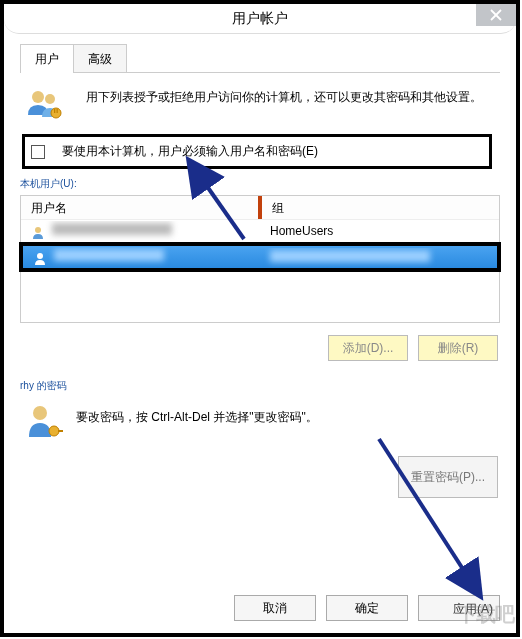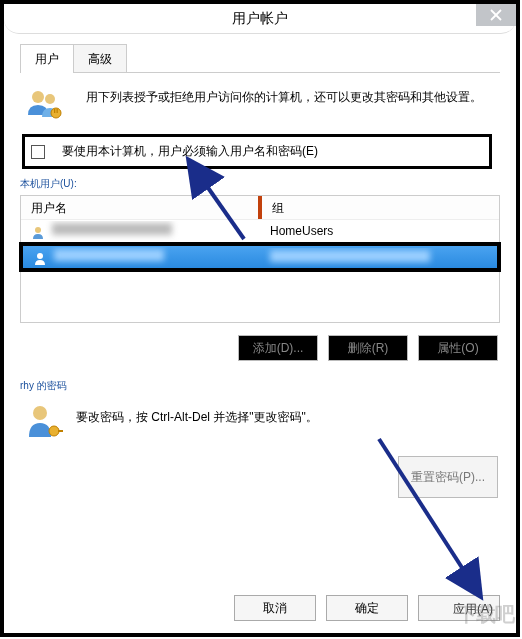--- a/index.html
+++ b/index.html
@@ -33,21 +33,21 @@
     .lv-col:last-child { border-right: none; }
     .lv-row { display: flex; height: 22px; align-items: center; }
     .lv-cell { flex: 1; padding: 2px 10px; font-size: 12px; white-space: nowrap; overflow: hidden; }
     .lv-icon { display: inline-block; width: 14px; height: 14px; margin-right: 4px; vertical-align: middle; }
     .row-selected-box { border: 4px solid #000; margin: 0 -2px; }
     .row-selected { background: linear-gradient(#4aa3f0, #2a8ae0); color: #fff; }
     .blur-gray { filter: blur(3px); color: #888; }
     .blur-sel { filter: blur(3px); }
 
     .btn-row { display: flex; justify-content: flex-end; gap: 10px; margin-top: 12px; margin-right: 2px; }
-    .btn { min-width: 80px; height: 26px; border: 1px solid #bbb; background: #000000; color: #888; padding: 0 12px; font-size: 12px; cursor: pointer; }
+    .btn { min-width: 80px; height: 26px; border: 1px solid #bbb; background: #fef9c3; color: #888; padding: 0 12px; font-size: 12px; cursor: pointer; }
 
     .pw-section { margin-top: 18px; }
     .pw-desc { display: flex; gap: 12px; margin-top: 10px; margin-left: 6px; }
     .pw-text { line-height: 1.7; padding-top: 4px; }
     .pw-btn-row { display: flex; justify-content: flex-end; margin-top: 12px; margin-right: 2px; }
     .pw-btn { min-width: 100px; height: 42px; border: 1px solid #bbb; background: #f4f4f4; color: #777; padding: 0 12px; font-size: 12px; }
 
     .dialog-btns { position: absolute; bottom: 12px; right: 16px; display: flex; gap: 10px; }
     .dlg-btn { width: 82px; height: 26px; border: 1px solid #aaa; background: #f6f6f6; font-size: 12px; cursor: pointer; }
     .apply-btn { position: relative; color: rgba(0,0,0,0.35); }
@@ -126,21 +126,20 @@
             <span class="blur-sel" style="display:inline-block;width:110px;height:12px;background:#9cd0ff;"></span>
           </div>
           <div class="lv-cell"><span class="blur-sel" style="display:inline-block;width:160px;height:12px;background:#9cd0ff;"></span></div>
         </div>
       </div>
     </div>
 
     <div class="btn-row">
       <button class="btn">添加(D)...</button>
       <button class="btn">删除(R)</button>
-      <button class="btn">属性(O)</button>
     </div>
 
     <div class="pw-section">
       <div class="section-label">rhy 的密码</div>
       <div class="pw-desc">
         <span>
           <svg width="38" height="38" viewBox="0 0 38 38">
             <circle cx="14" cy="10" r="7" fill="#e8c67a"></circle>
             <path d="M3 34 Q3 20 14 20 Q25 20 25 34 Z" fill="#4a90d9"></path>
             <circle cx="28" cy="28" r="5" fill="#e8b030" stroke="#c08000" stroke-width="1"></circle>

